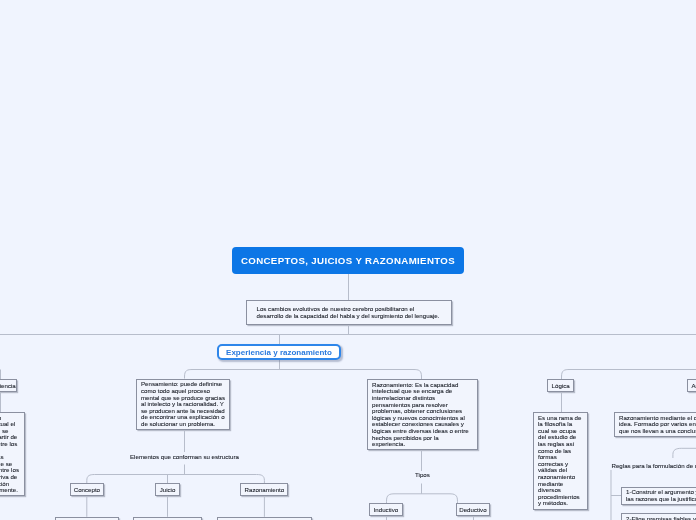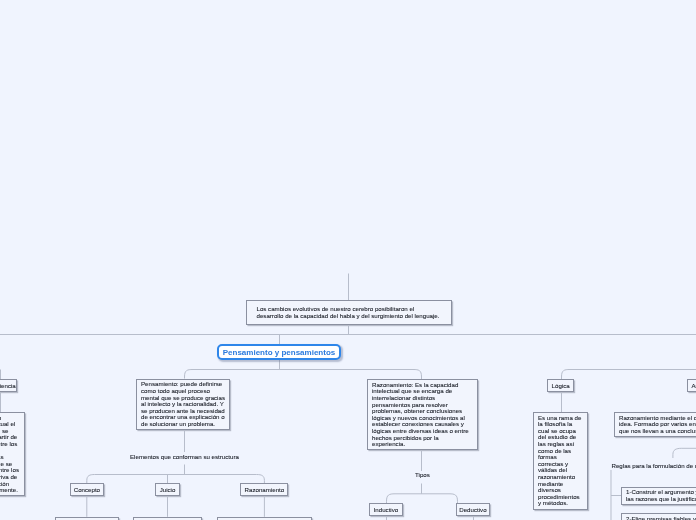--- a/index.html
+++ b/index.html
@@ -73,27 +73,30 @@
       <path d="M473.5 517 V520"></path>
 
       <path d="M561.5 392 V412.5"></path>
 
       <path d="M672.9 458 V454.5 C672.9 449.8 675.8 448.3 681.8 448.3 H706"></path>
       <path d="M611 470 V520"></path>
       <path d="M611 495.5 H621"></path>
     </g>
   </svg>
 
+  <div class="node root-node" style="left:232px;top:247px;width:232px;height:26.5px;">
+    <span>CONCEPTOS, JUICIOS Y RAZONAMIENTOS</span>
+  </div>
 
   <div class="node box" style="left:246px;top:300px;width:206px;padding:5px 9.5px;">
     <span class="t">Los cambios evolutivos de nuestro cerebro posibilitaron el desarrollo de la capacidad del habla y del surgimiento del lenguaje.</span>
   </div>
 
   <div class="node pill" style="left:217px;top:344px;width:124px;height:16px;">
-    <span>Pensamiento y pensamientos</span>
+    <span>Experiencia y razonamiento</span>
   </div>
 
   <div class="node box cap" style="left:-17.5px;top:379.2px;width:34.5px;height:12.9px;">
     <span>Experiencia</span>
   </div>
   <div class="node box" style="left:-41px;top:412px;width:66px;">
     <span class="t">Es el proceso mediante el cual el conocimiento se adquiere a partir de la relación entre los sujetos y los objetos, de las relaciones que se establecen entre los mismos o deriva de una observación hecha previamente.</span>
   </div>
 
   <div class="node box" style="left:136px;top:378.8px;width:94px;">

